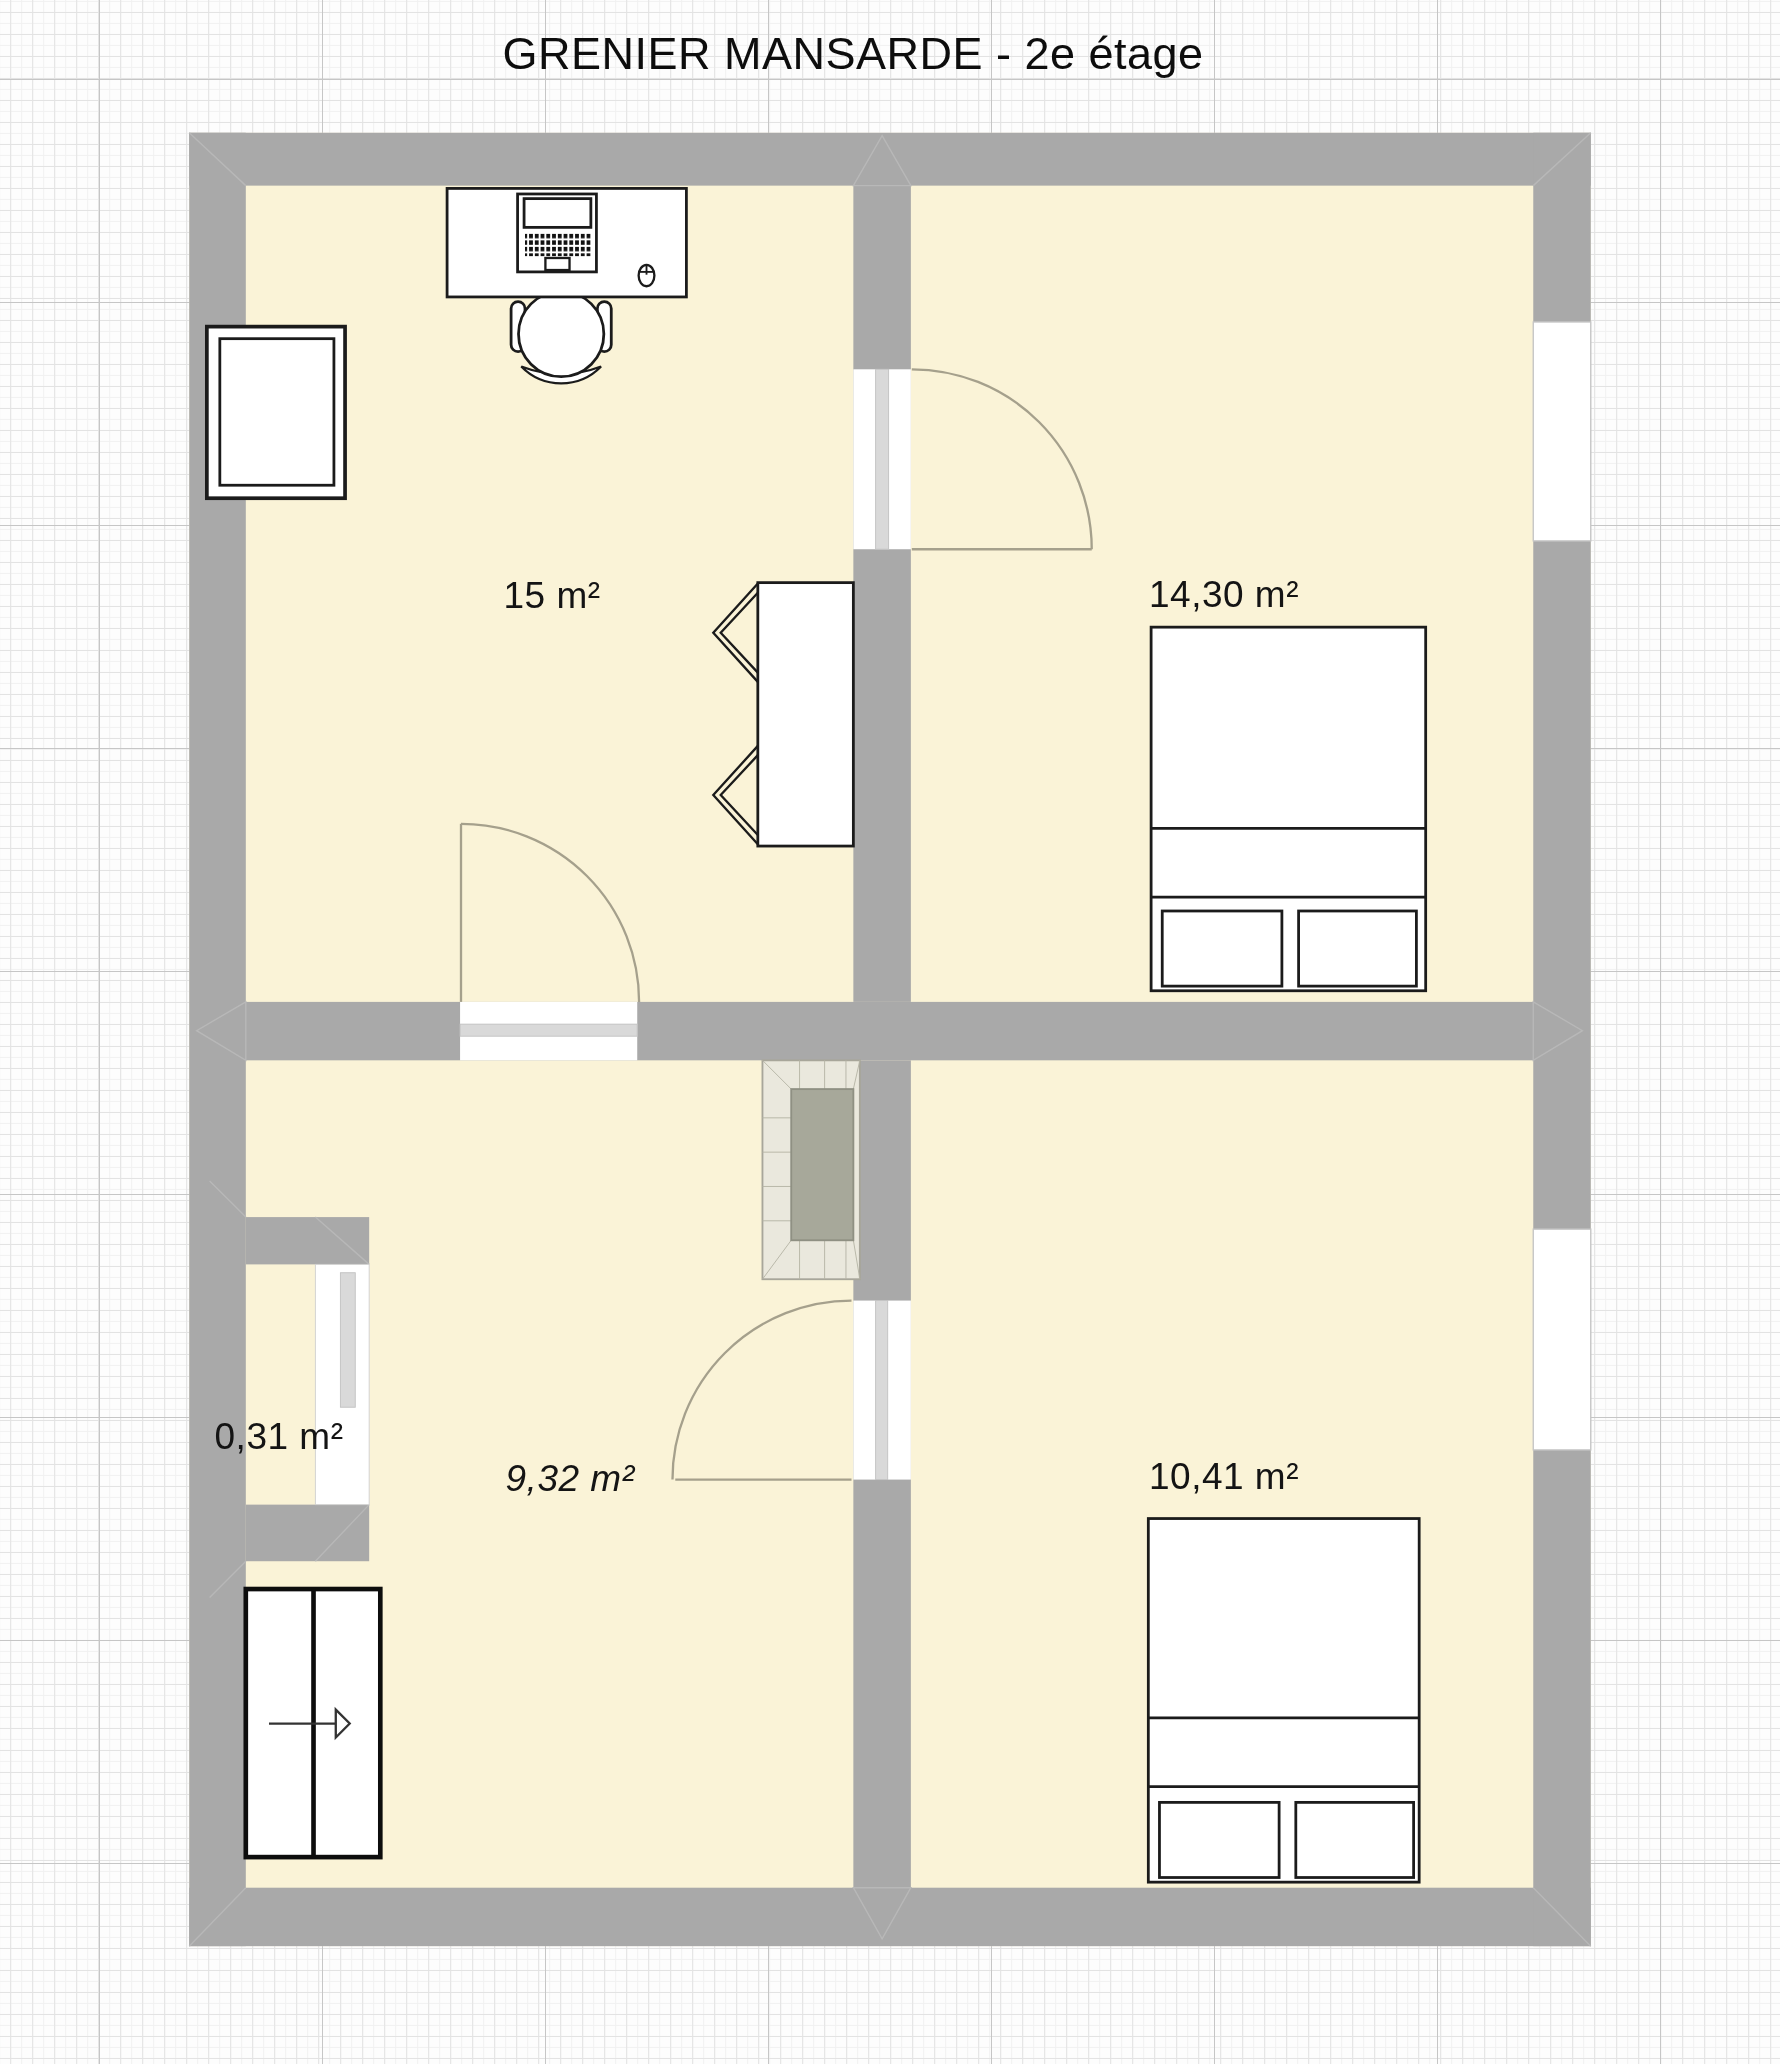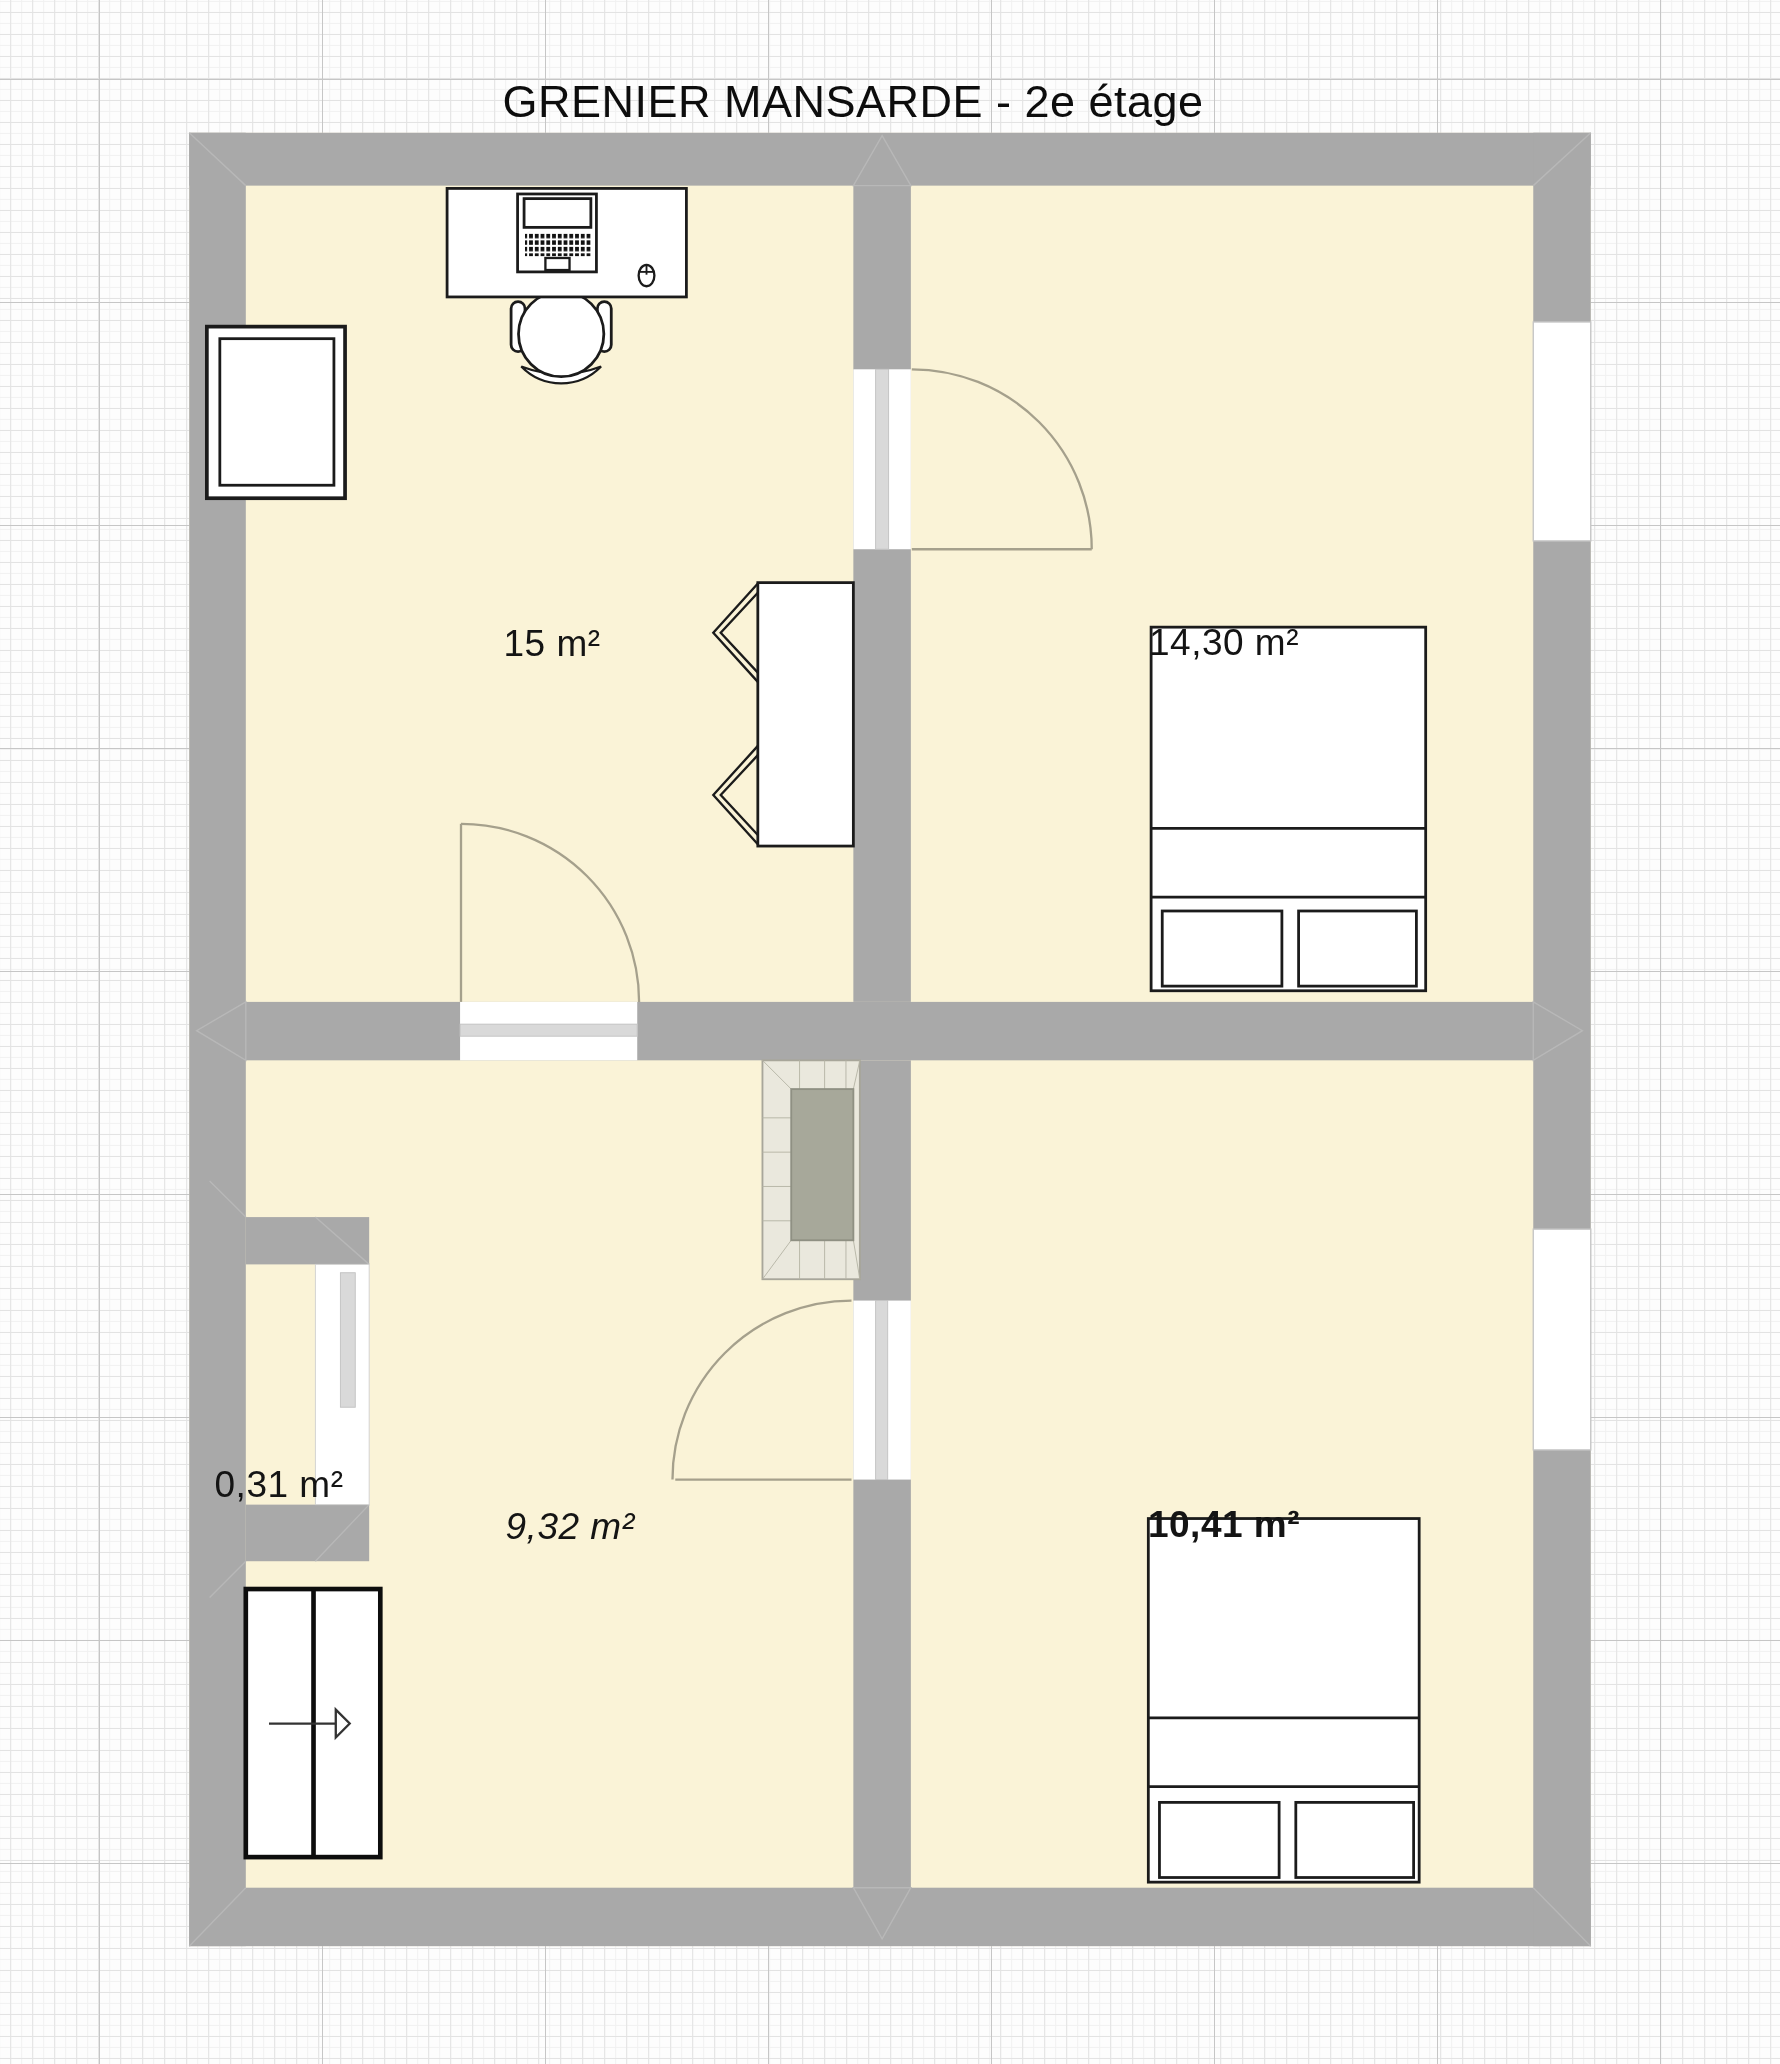--- a/index.html
+++ b/index.html
@@ -20,21 +20,20 @@
     overflow:hidden;
   }
   .plan-svg{position:absolute;left:0;top:0;}
   .lbl{
     position:absolute;
     transform:translate(-50%,-50%);
     color:#141414;
     font-size:37px;
     white-space:nowrap;
     letter-spacing:0.5px;
-    margin-top:48px;
   }
   .title{
     font-size:45px;
     color:#0d0d0d;
     letter-spacing:0.5px;
   }
 </style>
 </head>
 <body>
 
@@ -194,16 +193,16 @@
   <div class="lbl title" style="left:853px;top:54px;">GRENIER MANSARDE - 2e étage</div>
 
   <div class="lbl" style="left:552px;top:596px;">15 m²</div>
 
   <div class="lbl" style="left:1224px;top:595px;">14,30 m²</div>
 
   <div class="lbl" style="left:279px;top:1437px;">0,31 m²</div>
 
   <div class="lbl" style="left:570px;top:1479px;font-style:italic;">9,32 m²</div>
 
-  <div class="lbl" style="left:1224px;top:1477px;font-weight:bold;">10,41 m²</div>
+  <div class="lbl" style="left:1224px;top:1477px;">10,41 m²</div>
 
 </div>
 
 
 </body></html>

